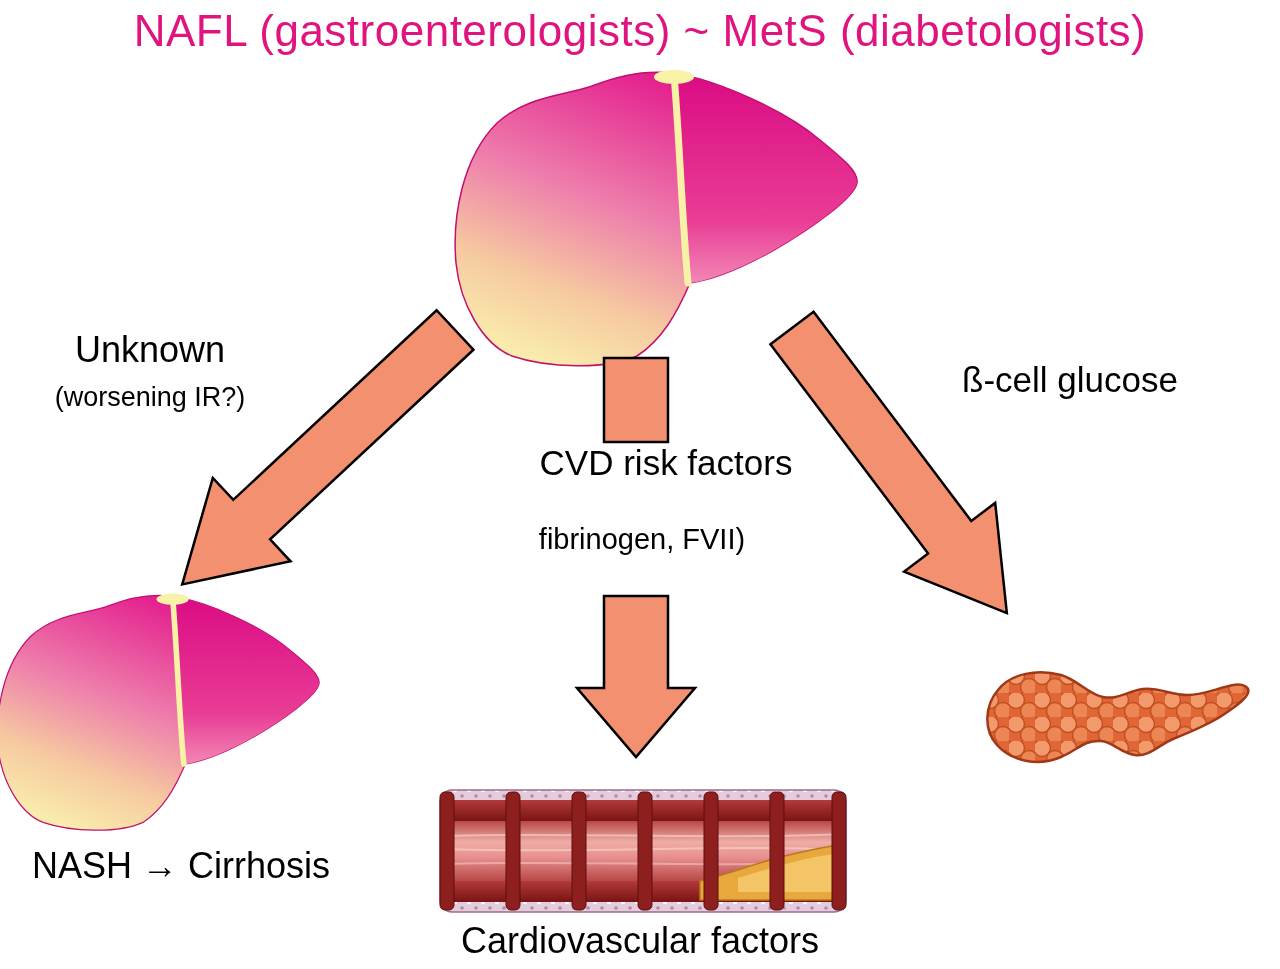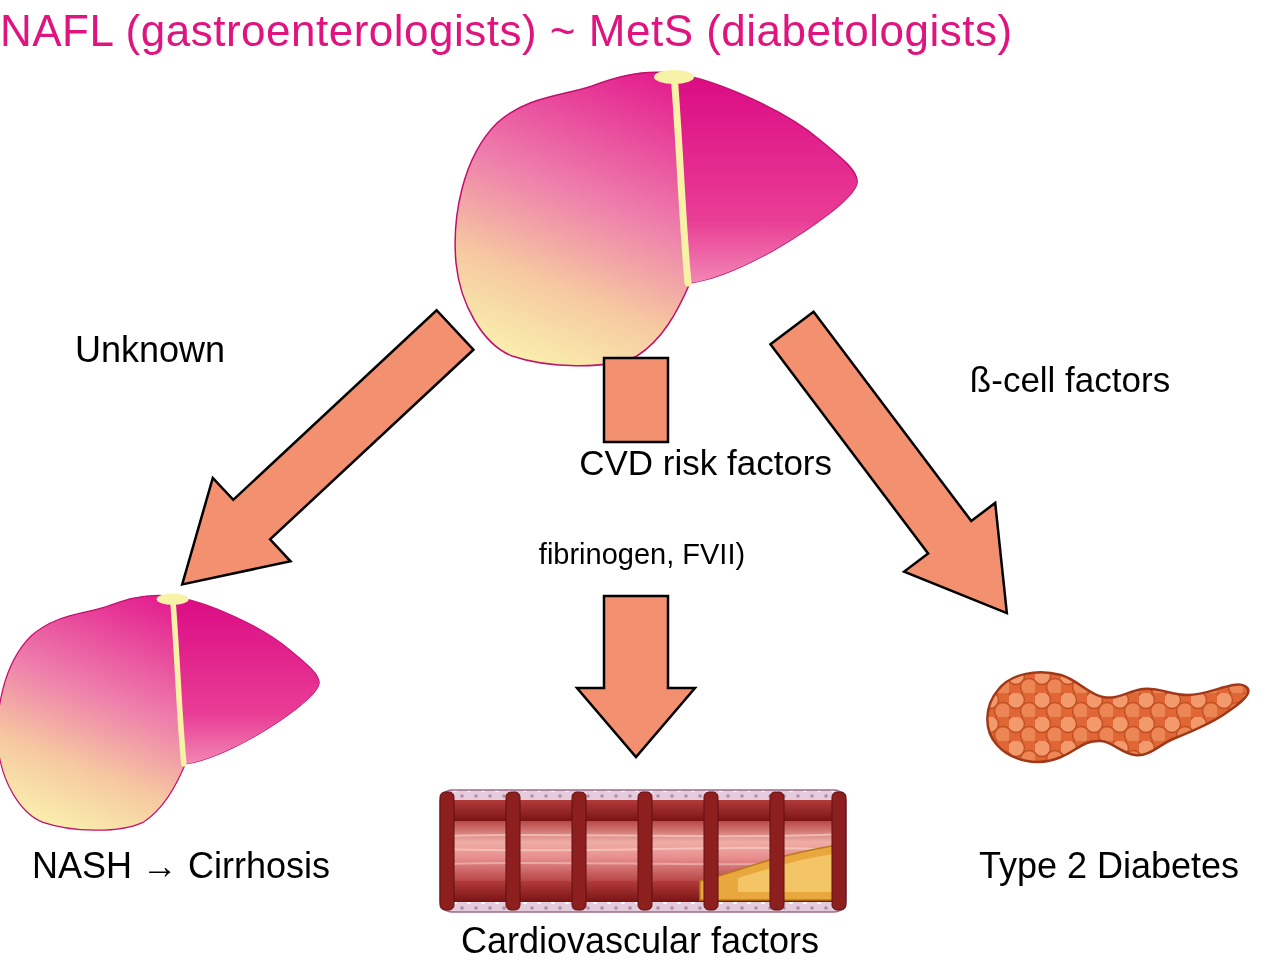--- a/index.html
+++ b/index.html
@@ -3,33 +3,33 @@
 <meta charset="utf-8">
 <style>
   html,body{margin:0;padding:0;background:#fff;}
   .stage{
     position:relative;width:1280px;height:969px;background:#ffffff;overflow:hidden;
     font-family:"Liberation Sans",sans-serif;color:var(--color-text,#000);
   }
   .stage > svg{position:absolute;left:0;top:0;}
   .label{position:absolute;text-align:center;line-height:1.12;white-space:nowrap;}
   .title{
-    position:absolute;left:0;right:0;top:6px;
+    position:absolute;left:0;right:0;top:6px;text-align:center;
     font-size:44px;color:var(--color-title,#E0147F);letter-spacing:0.5px;
   }
   .cause-main{font-size:36px;}
   .cause-sub{font-size:27px;}
   .cvd-main{font-size:35px;}
   .cvd-sub{font-size:29px;}
   .outcome{font-size:36px;}
   .pos-unknown{left:40px;top:330px;width:220px;}
   .pos-worsening{left:18px;top:382px;width:264px;}
-  .pos-cvd{left:452px;top:443px;width:380px;text-align:right;}
+  .pos-cvd{left:476px;top:443px;width:380px;}
   .pos-cvd-sub1{left:372px;top:490px;width:540px;}
-  .pos-cvd-sub2{left:372px;top:538px;width:540px;}
+  .pos-cvd-sub2{left:372px;top:523px;width:540px;}
   .pos-bcell{left:905px;top:360px;width:330px;font-size:35px;}
   .pos-nash{left:0px;top:846px;width:362px;}
   .pos-type2{left:950px;top:846px;width:318px;}
   .pos-cardio{left:385px;top:921px;width:510px;}
   .arrow{
     fill:var(--color-arrow-fill,#F39070);
     stroke:var(--color-arrow-stroke,#000000);
     stroke-width:2.5;stroke-linejoin:miter;
   }
 </style>
@@ -126,22 +126,22 @@
                C130,97 138,108 152,110 C166,112 176,100 190,94 C205,88 225,80 240,70
                C252,62 262,55 265,48 C267,42 260,38 250,40 C235,43 220,50 205,50
                C188,50 175,42 160,44 C145,46 135,55 120,52 C105,49 95,35 78,30
                C55,24 28,28 15,45 Z" fill="url(#lobules)" stroke="#A03818" stroke-width="2.5" stroke-linejoin="round"></path>
     </g>
   </svg>
 
   <div class="title">NAFL (gastroenterologists) ~ MetS (diabetologists)</div>
 
   <div class="label cause-main pos-unknown">Unknown</div>
+  <div class="label cause-sub pos-worsening">(worsening IR?)</div>
 
   <div class="label cvd-main pos-cvd">CVD risk factors</div>
   <div class="label cvd-sub pos-cvd-sub2">fibrinogen, FVII)</div>
 
-  <div class="label pos-bcell">ß-cell factors</div>
+  <div class="label pos-bcell">ß-cell glucose</div>
 
   <div class="label outcome pos-nash">NASH → Cirrhosis</div>
   <div class="label outcome pos-cardio">Cardiovascular factors</div>
-  <div class="label outcome pos-type2">Type 2 Diabetes</div>
 </div>
 
 </body></html>

